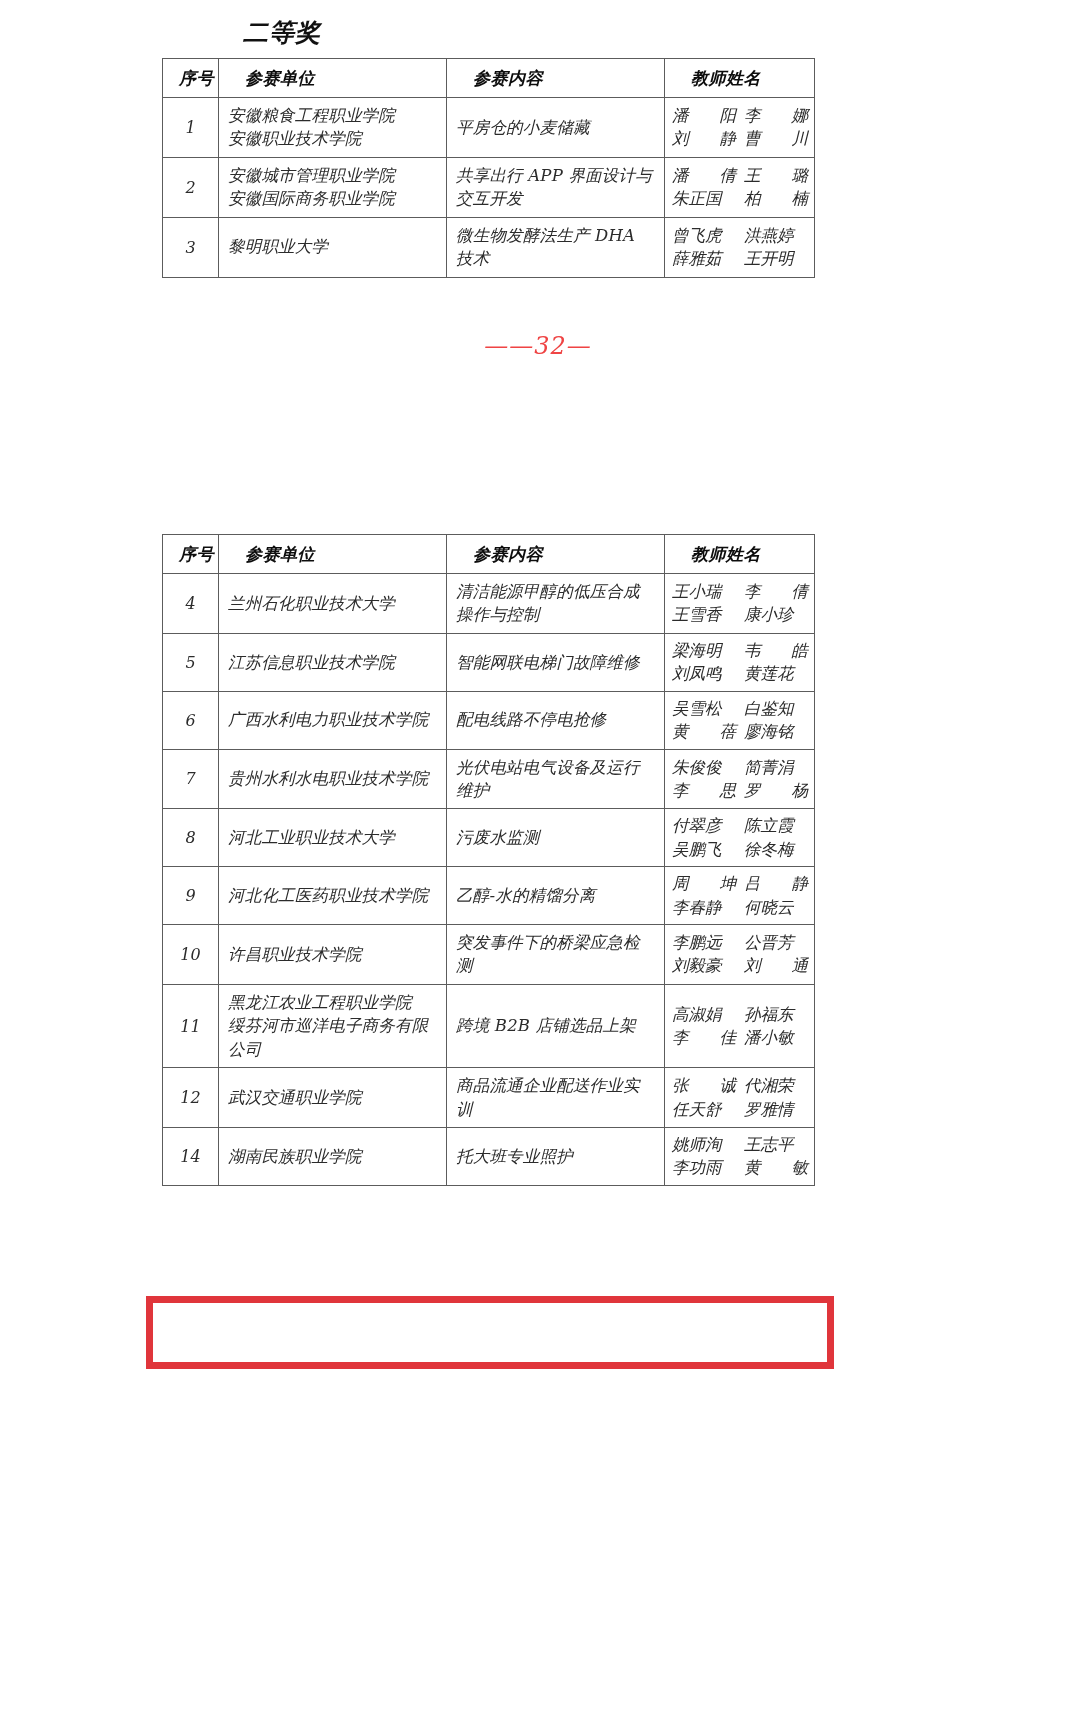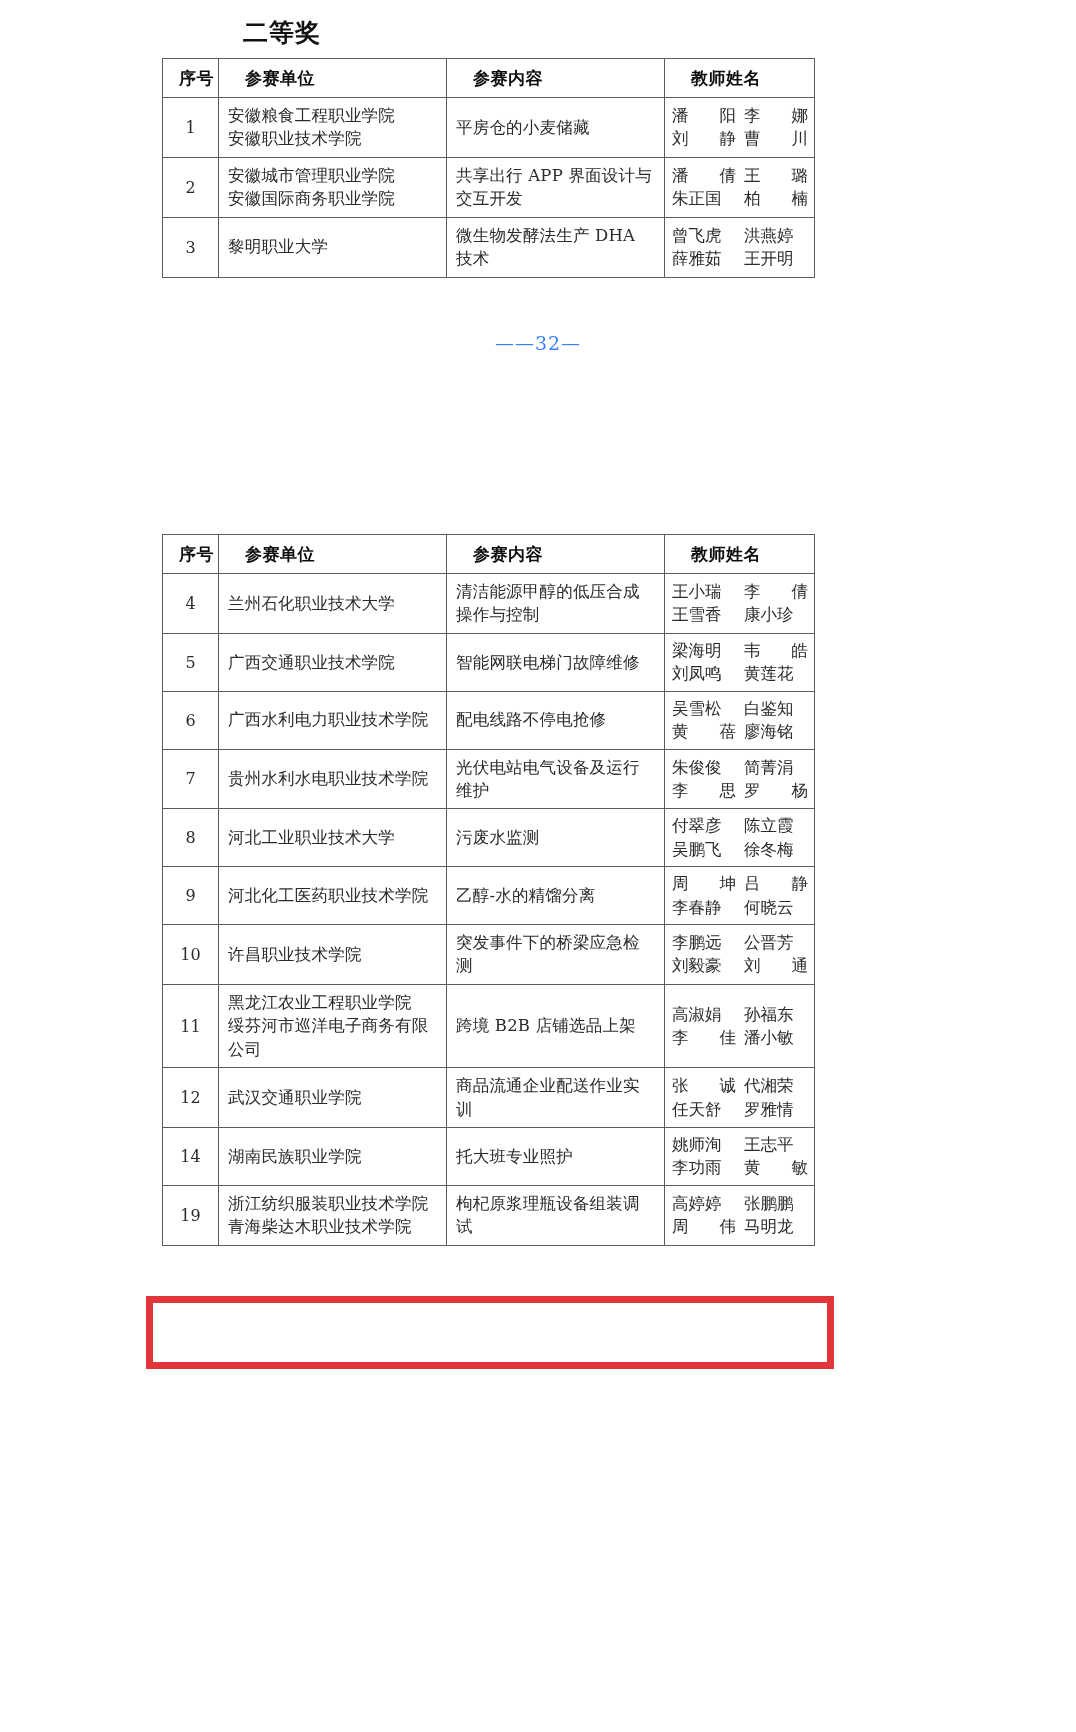--- a/index.html
+++ b/index.html
@@ -14,20 +14,21 @@
     color: #1a1a1a;
     position: relative;
     overflow: hidden;
   }
 
   .page {
     position: relative;
     width: 1076px;
     height: 1364px;
     box-sizing: border-box;
+    font-style: italic;
   }
 
   
   .section-title {
     position: absolute;
     left: 243px;
     top: 16px;
     font-size: 25px;
     font-weight: bold;
     letter-spacing: 1px;
@@ -104,22 +105,22 @@
   }
   .nm > span { display: inline-block; }
 
   
   .folio {
     position: absolute;
     left: 0;
     top: 332px;
     width: 1076px;
     text-align: center;
-    font-size: 19px;
-    color: #3b82f6;
+    font-size: 24px;
+    color: #ef4444;
     letter-spacing: 1px;
   }
 
   
   .highlight-box {
     position: absolute;
     left: 146px;
     top: 1296px;
     width: 688px;
     height: 73px;
@@ -255,21 +256,21 @@
                 <span>王雪香</span>
               </div>
               <div class="nm">
                 <span>康小珍</span>
               </div>
             </div>
           </td>
         </tr>
         <tr>
           <td class="idx">5</td>
-          <td class="unit">广西交通职业技术学院</td>
+          <td class="unit">江苏信息职业技术学院</td>
           <td class="cont">智能网联电梯门故障维修</td>
           <td class="names">
             <div class="name-grid">
               <div class="nm">
                 <span>梁海明</span>
               </div>
               <div class="nm">
                 <span>韦</span>
                 <span>皓</span>
               </div>
@@ -452,40 +453,18 @@
               <div class="nm">
                 <span>李功雨</span>
               </div>
               <div class="nm">
                 <span>黄</span>
                 <span>敏</span>
               </div>
             </div>
           </td>
         </tr>
-        <tr>
-          <td class="idx">19</td>
-          <td class="unit">浙江纺织服装职业技术学院<br>青海柴达木职业技术学院</td>
-          <td class="cont">枸杞原浆理瓶设备组装调试</td>
-          <td class="names">
-            <div class="name-grid">
-              <div class="nm">
-                <span>高婷婷</span>
-              </div>
-              <div class="nm">
-                <span>张鹏鹏</span>
-              </div>
-              <div class="nm">
-                <span>周</span>
-                <span>伟</span>
-              </div>
-              <div class="nm">
-                <span>马明龙</span>
-              </div>
-            </div>
-          </td>
-        </tr>
       </tbody>
   </table>
 
   <div class="highlight-box"></div>
 
 </div>
 
 </body></html>

